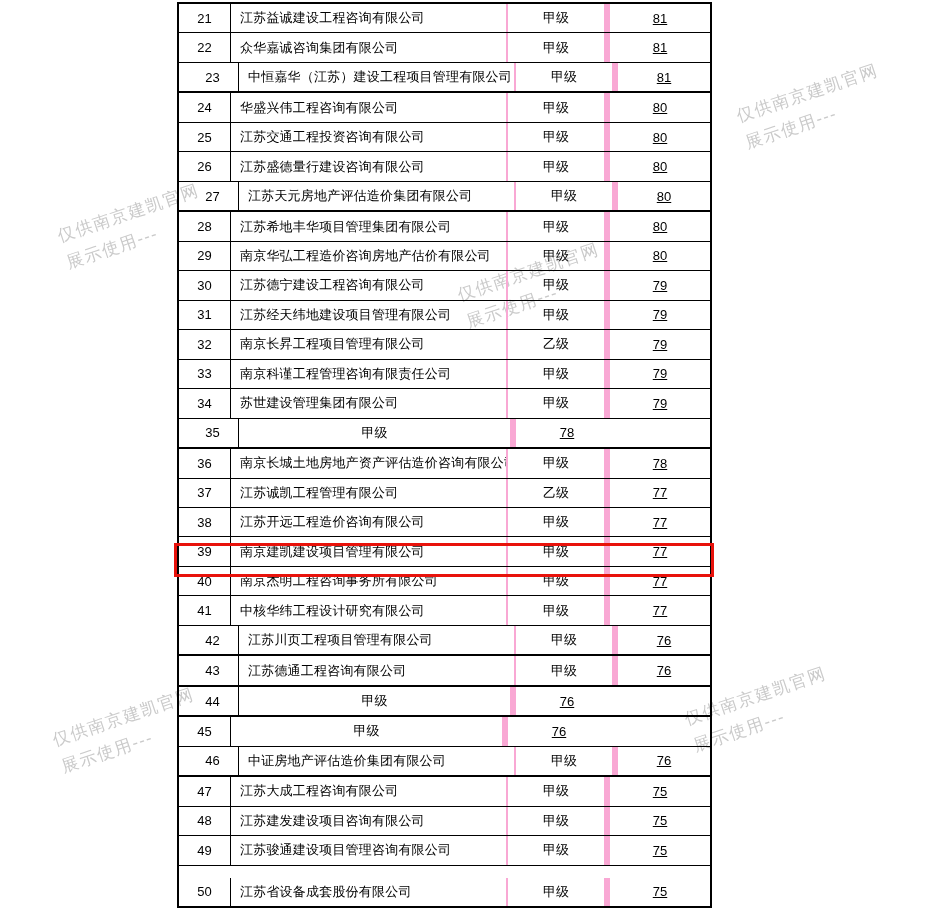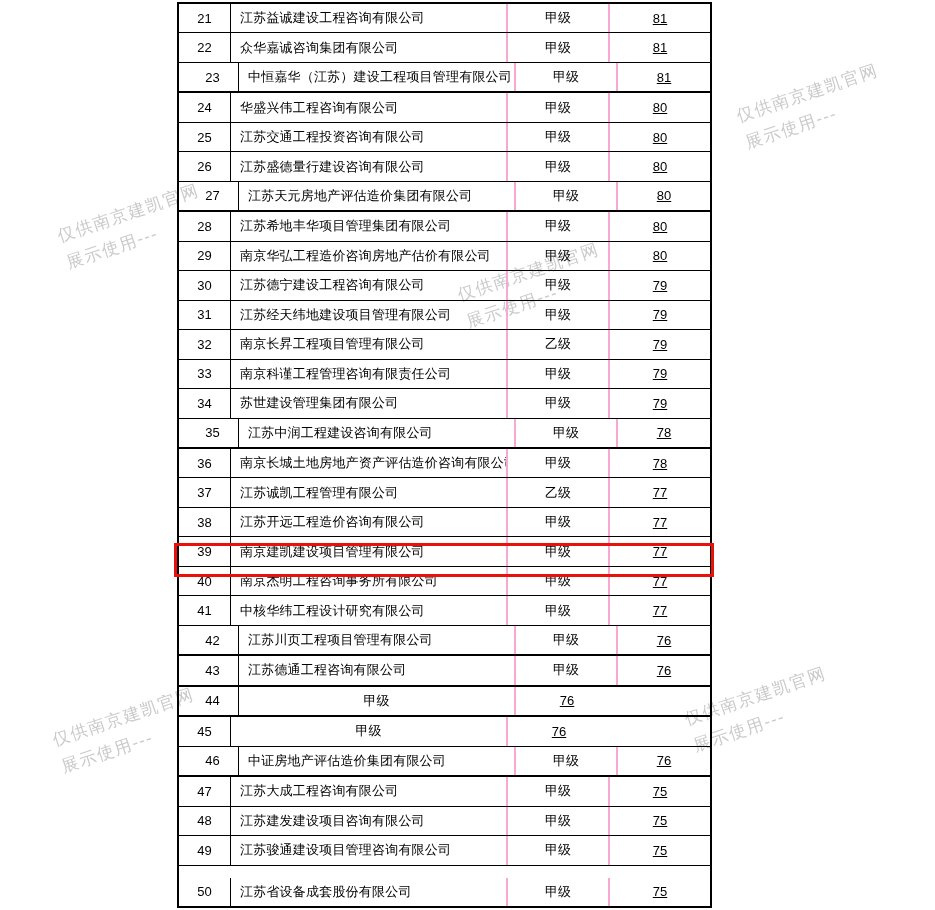--- a/index.html
+++ b/index.html
@@ -37,21 +37,20 @@
     left: 177px;
     top: 2px;
     width: 535px;
     height: 906px;
     z-index: 2;
     border: 2px solid #000;
     box-sizing: border-box;
     display: flex;
     flex-direction: column;
     background: transparent;
-    justify-content: flex-end;
   }
   .row {
     flex: 1 1 0;
     display: grid;
     grid-template-columns: 52px 277px 102px 1fr;
     border-bottom: 1px solid #000;
     box-sizing: border-box;
     min-height: 0;
   }
   .row.thick-after { border-bottom-width: 2px; padding-left: 8px; }
@@ -59,21 +58,21 @@
   .cell {
     display: flex;
     align-items: center;
     box-sizing: border-box;
     font-size: 13px;
     overflow: hidden;
     white-space: nowrap;
   }
   .c-rank   { justify-content: center; border-right: 1px solid #000; }
   .c-company{ justify-content: flex-start; padding-left: 9px; border-right: 2px solid #f9a8d4; letter-spacing: 0.2px; }
-  .c-level  { justify-content: center; border-right: 2px solid #f9a8d4; }
+  .c-level  { justify-content: center; border-right: 6px solid #f9a8d4; }
   .c-score  { justify-content: center; text-decoration: underline; }
 
   
   .highlight-box {
     position: absolute;
     left: 174px;
     top: 543px;
     width: 540px;
     height: 34px;
     box-sizing: border-box;
@@ -188,21 +187,20 @@
         <div class="cell c-score">79</div>
       </div>
       <div class="row">
         <div class="cell c-rank">34</div>
         <div class="cell c-company">苏世建设管理集团有限公司</div>
         <div class="cell c-level">甲级</div>
         <div class="cell c-score">79</div>
       </div>
       <div class="row thick-after">
         <div class="cell c-rank">35</div>
-        <div class="cell c-company">江苏中润工程建设咨询有限公司</div>
         <div class="cell c-level">甲级</div>
         <div class="cell c-score">78</div>
       </div>
       <div class="row">
         <div class="cell c-rank">36</div>
         <div class="cell c-company">南京长城土地房地产资产评估造价咨询有限公司</div>
         <div class="cell c-level">甲级</div>
         <div class="cell c-score">78</div>
       </div>
       <div class="row">

